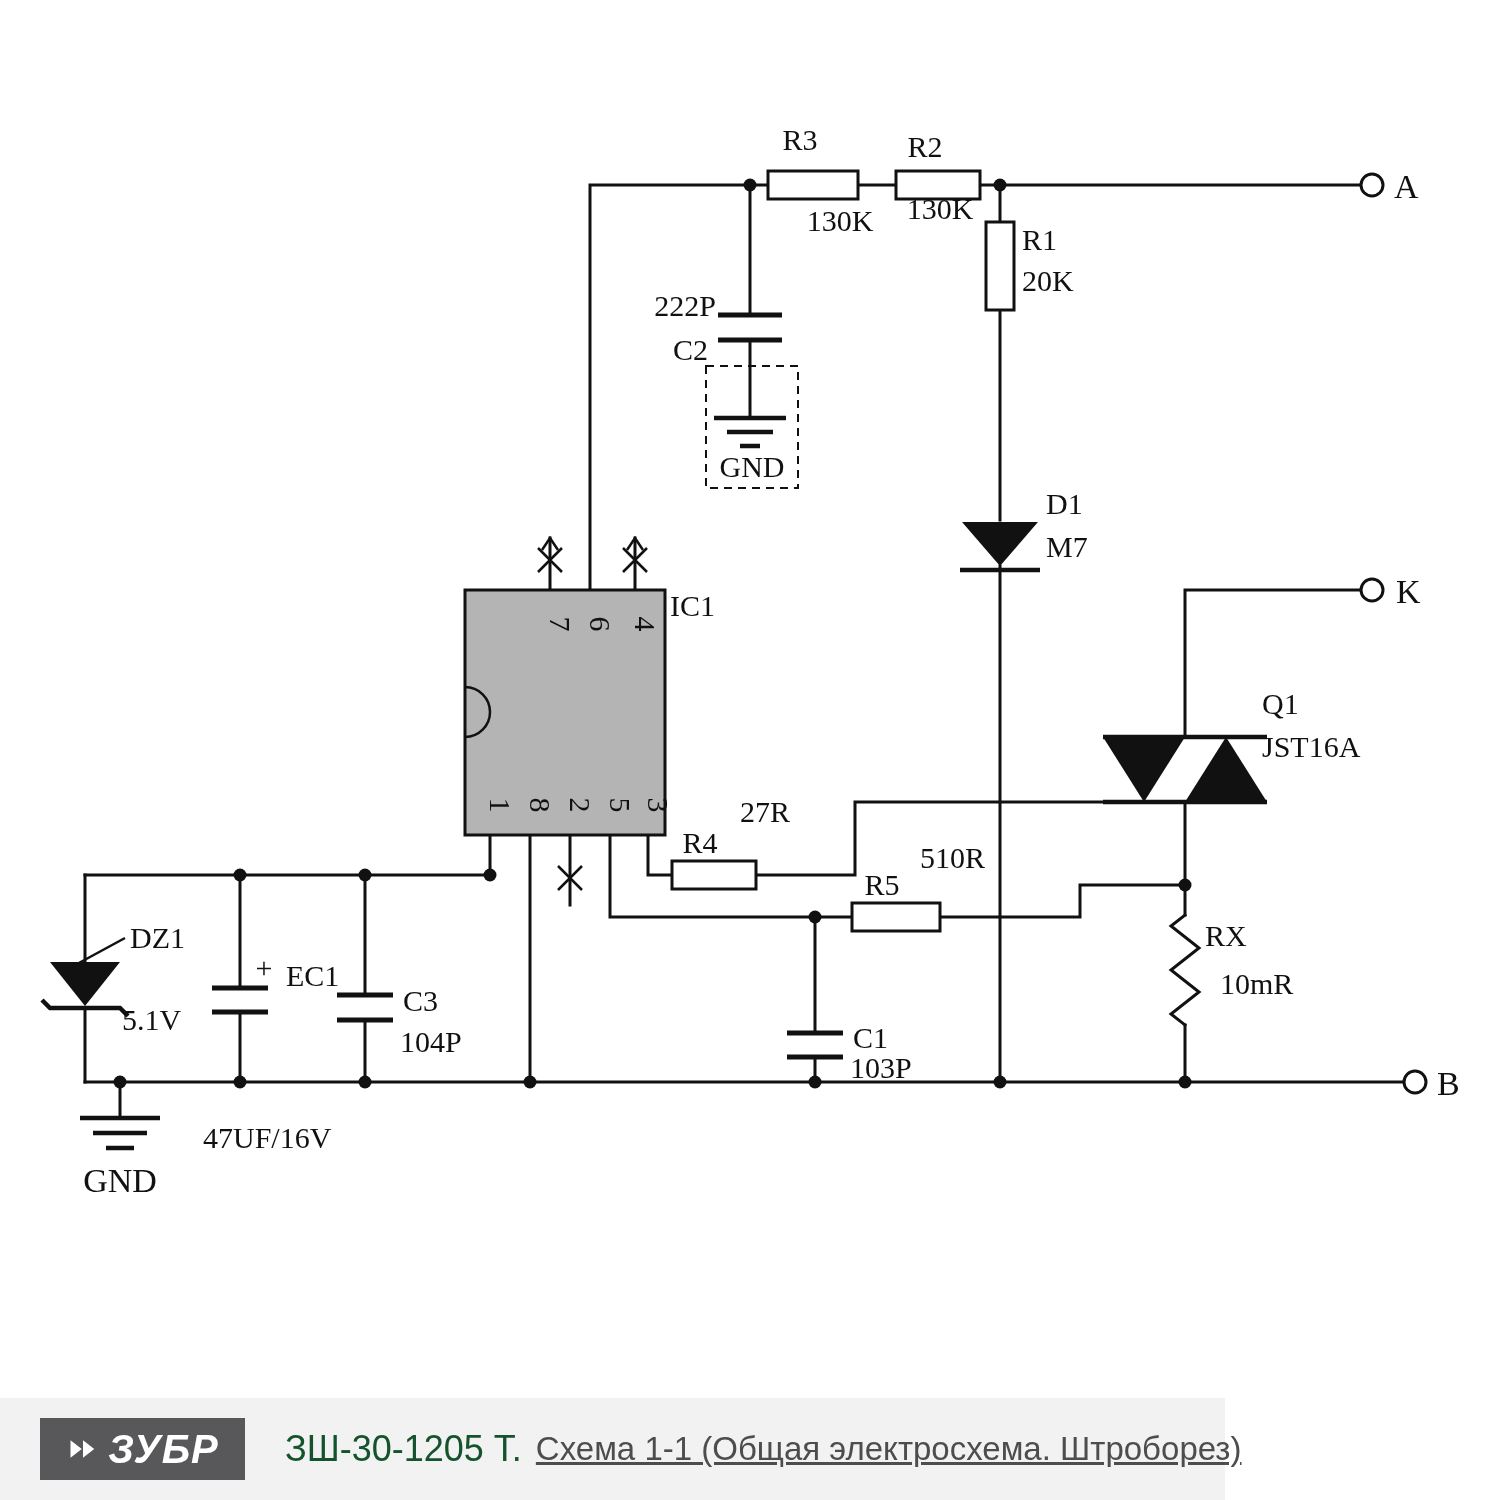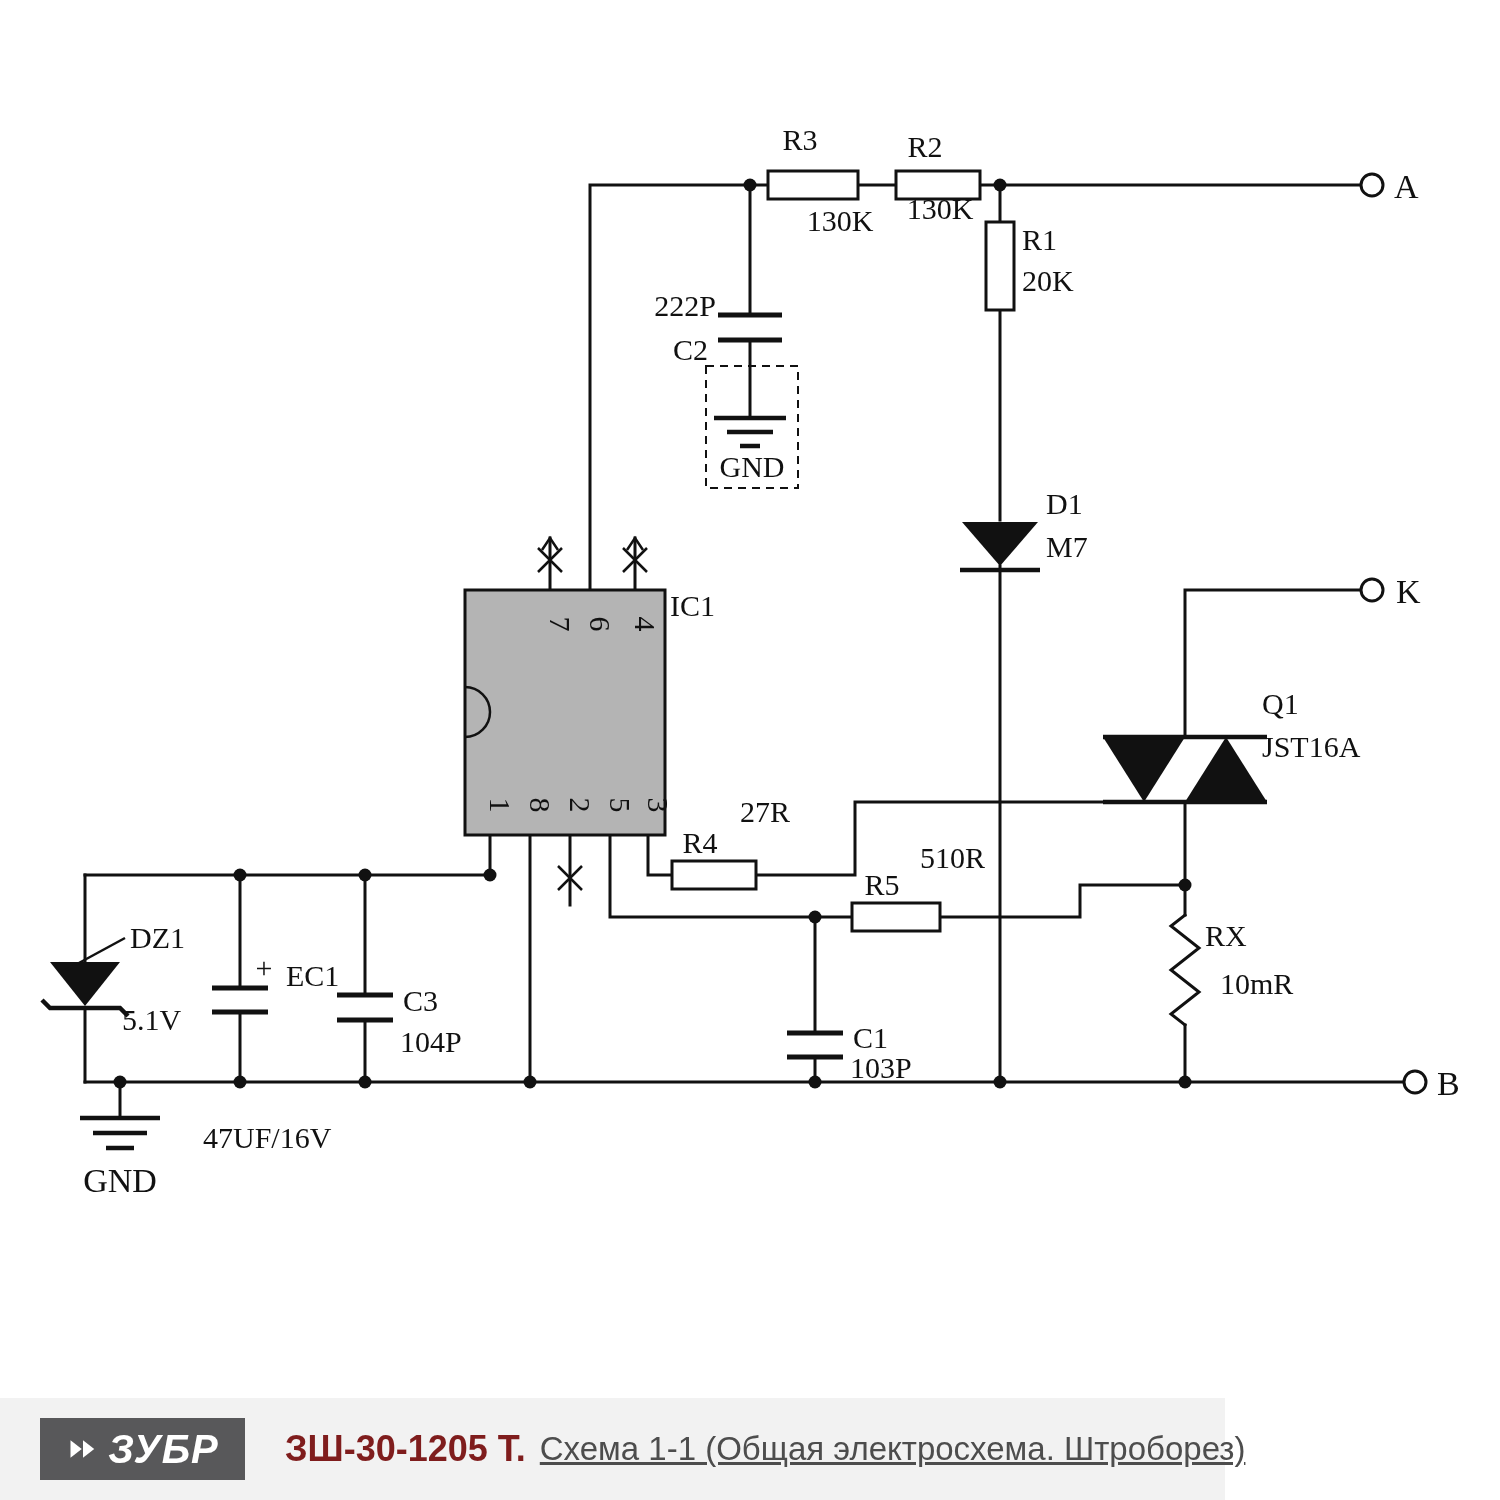--- a/index.html
+++ b/index.html
@@ -18,21 +18,21 @@
   .pin{font-family:"Liberation Serif","DejaVu Serif",serif;font-size:30px;fill:#111;}
   .xmark{stroke:#111;stroke-width:2.5;fill:none;}
   .dash{fill:none;stroke:#111;stroke-width:2;stroke-dasharray:8 6;}
   .notch{fill:none;stroke:#111;stroke-width:2.5;}
   .footer-band{position:absolute;left:0;top:1398px;width:1225px;height:102px;background:#f2f2f2;
        display:flex;align-items:center;}
   .logo{position:absolute;left:40px;top:20px;width:205px;height:62px;background:#58585a;
        display:flex;align-items:center;justify-content:center;gap:8px;}
   .logo-text{color:#ffffff;font-weight:700;font-style:italic;font-size:40px;letter-spacing:1px;}
   .footer-text{position:absolute;left:285px;top:0;height:102px;display:flex;align-items:center;}
-  .model{font-weight:700;font-size:36px;color:#7f1d1d;margin-right:14px;white-space:nowrap;}
+  .model{font-weight:400;font-size:36px;color:#14532d;margin-right:14px;white-space:nowrap;}
   .subtitle{font-weight:400;font-size:33px;color:#4d4d4d;white-space:nowrap;text-decoration:underline;}
 </style>
 </head>
 <body>
 
 <svg class="schematic" viewBox="0 0 1500 1395" width="1500" height="1395" xmlns="http://www.w3.org/2000/svg">
 
   <g>
     <path class="wire" d="M590,185 H768 M858,185 H896 M980,185 H1361 M590,185 V590 M750,185 V315"></path>
     <path class="wire" d="M750,340 V418"></path>

